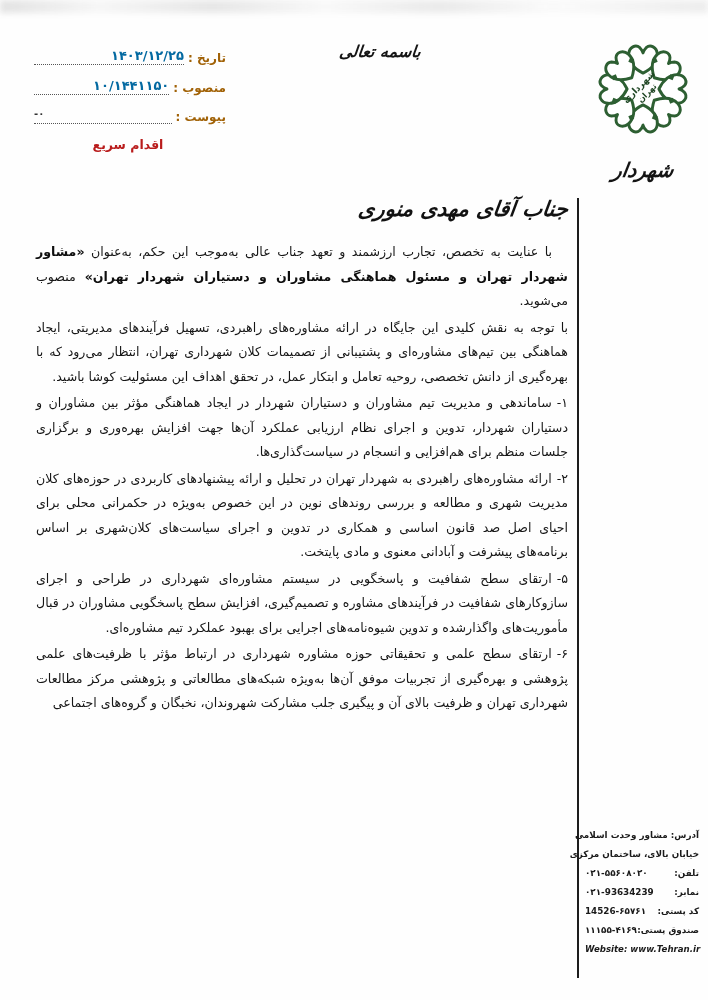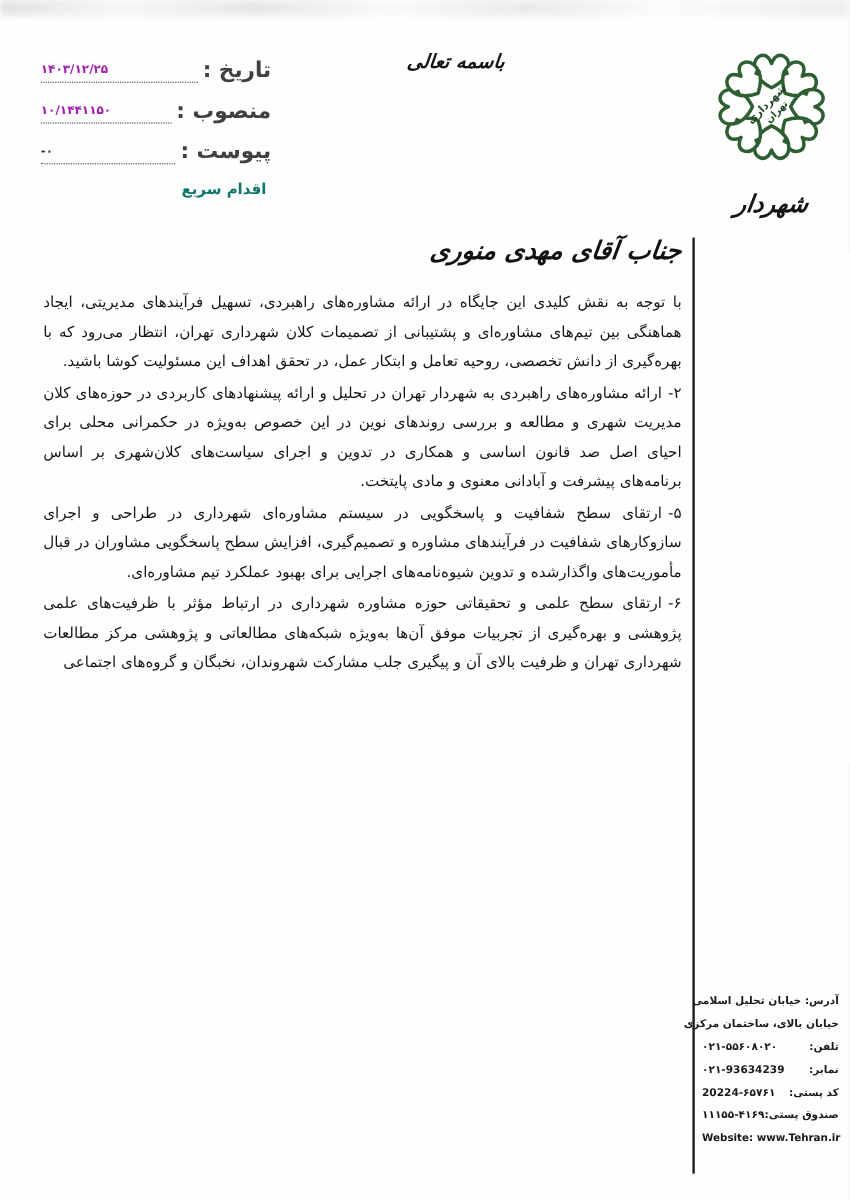--- a/index.html
+++ b/index.html
@@ -14,28 +14,28 @@
     position:absolute; top:0; left:0; width:100%; height:13px;
     background:linear-gradient(90deg, rgba(70,70,70,.28) 0%, rgba(120,120,120,.10) 14%,
       rgba(60,60,60,.22) 30%, rgba(130,130,130,.08) 46%, rgba(70,70,70,.20) 62%,
       rgba(140,140,140,.06) 78%, rgba(80,80,80,.18) 100%);
     filter:blur(3px); opacity:.55;
   }
 
   
   .lh-left { position:absolute; top:48px; left:34px; width:192px; direction:rtl; }
   .lh-row { display:flex; align-items:flex-end; margin-bottom:13px; }
-  .lh-label { font-size:18px; font-weight:bold; white-space:nowrap; color:#404040; }
+  .lh-label { font-size:12px; font-weight:bold; white-space:nowrap; color:#a16207; }
   .lh-value {
-    flex:1; margin-right:4px; text-align:left; font-size:10px; font-weight:bold;
-    border-bottom:1.5px dotted #555; padding-bottom:1px; color:#a21caf; min-height:16px;
+    flex:1; margin-right:4px; text-align:right; font-size:13px; font-weight:bold;
+    border-bottom:1.5px dotted #555; padding-bottom:1px; color:#0369a1; min-height:16px;
   }
   .lh-value.attach { text-align:left; font-size:10px; color:#333; }
   .ltr { direction:ltr; unicode-bidi:isolate; }
-  .lh-urgency { font-size:12.5px; font-weight:bold; margin-right:4px; margin-top:2px; color:#0f766e; }
+  .lh-urgency { font-size:12.5px; font-weight:bold; margin-right:4px; margin-top:2px; color:#b91c1c;text-align:center; }
 
   
   .bismillah {
     position:absolute; top:42px; left:295px; width:170px; text-align:center;
     font-size:16px; font-weight:bold; font-style:italic; color:#151515;
     transform:skewX(-6deg);
   }
 
   
   .logo-col { position:absolute; top:36px; right:4px; width:122px; text-align:center; }
@@ -67,21 +67,21 @@
   .duty .num { padding-left:5px; }
 
   
   .address {
     position:absolute; top:826px; right:9px; width:114px;
     direction:rtl; font-size:8.8px; font-weight:bold; line-height:19px; color:#1a1a1a;
   }
   .addr-line { white-space:nowrap; }
   .addr-row { display:flex; justify-content:space-between; align-items:baseline; white-space:nowrap; }
   .addr-row .val { direction:ltr; unicode-bidi:isolate; }
-  .addr-web { direction:ltr; text-align:left; white-space:nowrap; font-size:8.6px; }
+  .addr-web { direction:ltr; text-align:left; white-space:nowrap; font-size:8.6px;font-style:italic; }
 </style>
 </head>
 <body>
 
 <div class="page">
 
   <div class="scan-smudge"></div>
 
   <div class="bismillah">باسمه تعالی</div>
 
@@ -129,42 +129,44 @@
       </text>
     </svg>
     <div class="mayor-title">شهردار</div>
   </div>
 
   <div class="vline"></div>
 
   <div class="letter">
     <div class="salutation">جناب آقای مهدی منوری</div>
 
+    <p class="p-intro"><span>با عنایت به تخصص، تجارب ارزشمند و تعهد جناب عالی به‌موجب این حکم، به‌عنوان </span><span class="emph">«مشاور شهردار تهران و مسئول هماهنگی مشاوران و دستیاران شهردار تهران»</span><span> منصوب می‌شوید.</span></p>
 
     <p>با توجه به نقش کلیدی این جایگاه در ارائه مشاوره‌های راهبردی، تسهیل فرآیندهای مدیریتی، ایجاد هماهنگی بین تیم‌های مشاوره‌ای و پشتیبانی از تصمیمات کلان شهرداری تهران، انتظار می‌رود که با بهره‌گیری از دانش تخصصی، روحیه تعامل و ابتکار عمل، در تحقق اهداف این مسئولیت کوشا باشید.</p>
 
+    <p class="duty"><span class="num">۱-</span><span>ساماندهی و مدیریت تیم مشاوران و دستیاران شهردار در ایجاد هماهنگی مؤثر بین مشاوران و دستیاران شهردار، تدوین و اجرای نظام ارزیابی عملکرد آن‌ها جهت افزایش بهره‌وری و برگزاری جلسات منظم برای هم‌افزایی و انسجام در سیاست‌گذاری‌ها.</span></p>
     <p class="duty"><span class="num">۲-</span><span>ارائه مشاوره‌های راهبردی به شهردار تهران در تحلیل و ارائه پیشنهادهای کاربردی در حوزه‌های کلان مدیریت شهری و مطالعه و بررسی روندهای نوین در این خصوص به‌ویژه در حکمرانی محلی برای احیای اصل صد قانون اساسی و همکاری در تدوین و اجرای سیاست‌های کلان‌شهری بر اساس برنامه‌های پیشرفت و آبادانی معنوی و مادی پایتخت.</span></p>
     <p class="duty"><span class="num">۵-</span><span>ارتقای سطح شفافیت و پاسخگویی در سیستم مشاوره‌ای شهرداری در طراحی و اجرای سازوکارهای شفافیت در فرآیندهای مشاوره و تصمیم‌گیری، افزایش سطح پاسخگویی مشاوران در قبال مأموریت‌های واگذارشده و تدوین شیوه‌نامه‌های اجرایی برای بهبود عملکرد تیم مشاوره‌ای.</span></p>
     <p class="duty"><span class="num">۶-</span><span>ارتقای سطح علمی و تحقیقاتی حوزه مشاوره شهرداری در ارتباط مؤثر با ظرفیت‌های علمی پژوهشی و بهره‌گیری از تجربیات موفق آن‌ها به‌ویژه شبکه‌های مطالعاتی و پژوهشی مرکز مطالعات شهرداری تهران و ظرفیت بالای آن و پیگیری جلب مشارکت شهروندان، نخبگان و گروه‌های اجتماعی</span></p>
   </div>
 
   <div class="address">
-    <div class="addr-line"><span>آدرس:</span> <span>خیابان تحلیل اسلامی</span></div>
+    <div class="addr-line"><span>آدرس:</span> <span>مشاور وحدت اسلامی</span></div>
     <div class="addr-line">خیابان بالای، ساختمان مرکزی</div>
     <div class="addr-row">
       <span>تلفن:</span>
       <span class="val">۰۲۱-۵۵۶۰۸۰۲۰</span>
     </div>
     <div class="addr-row">
       <span>نمابر:</span>
       <span class="val">۰۲۱-93634239</span>
     </div>
     <div class="addr-row">
       <span>کد پستی:</span>
-      <span class="val">20224-۶۵۷۶۱</span>
+      <span class="val">14526-۶۵۷۶۱</span>
     </div>
     <div class="addr-row">
       <span>صندوق پستی:</span>
       <span class="val">۱۱۱۵۵-۴۱۶۹</span>
     </div>
     <div class="addr-web">Website: www.Tehran.ir</div>
   </div>
 
 </div>
 

